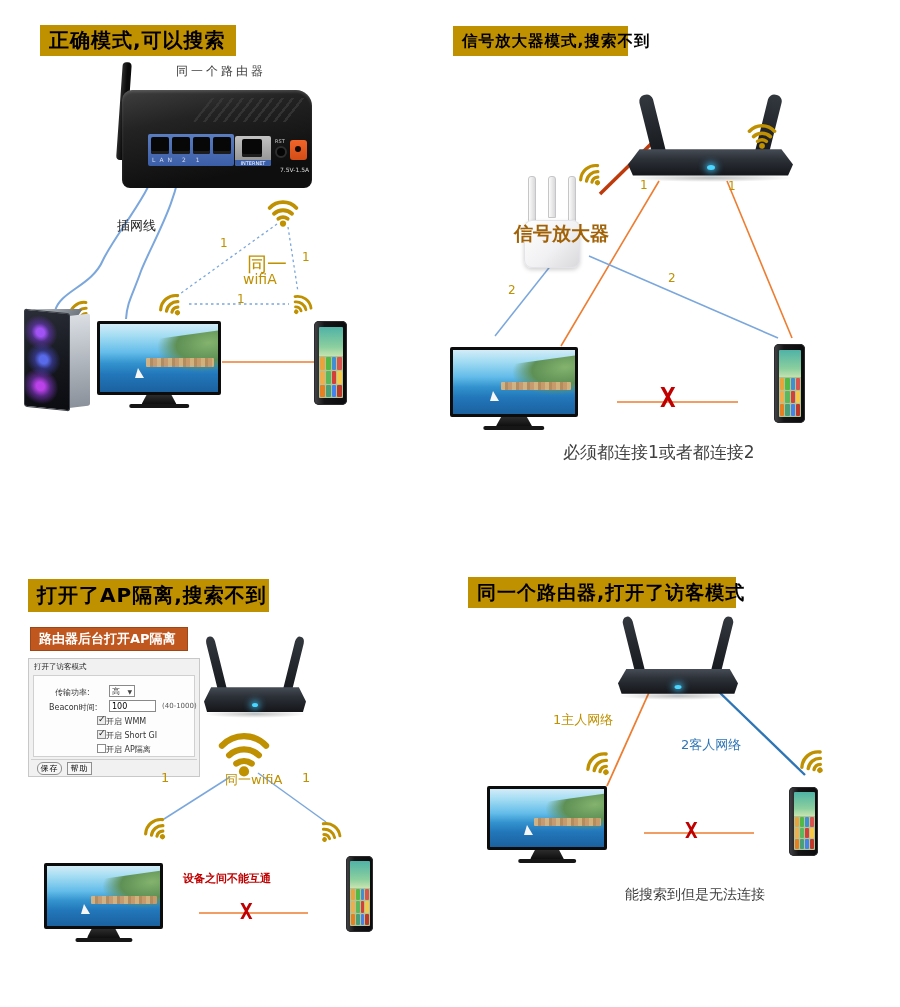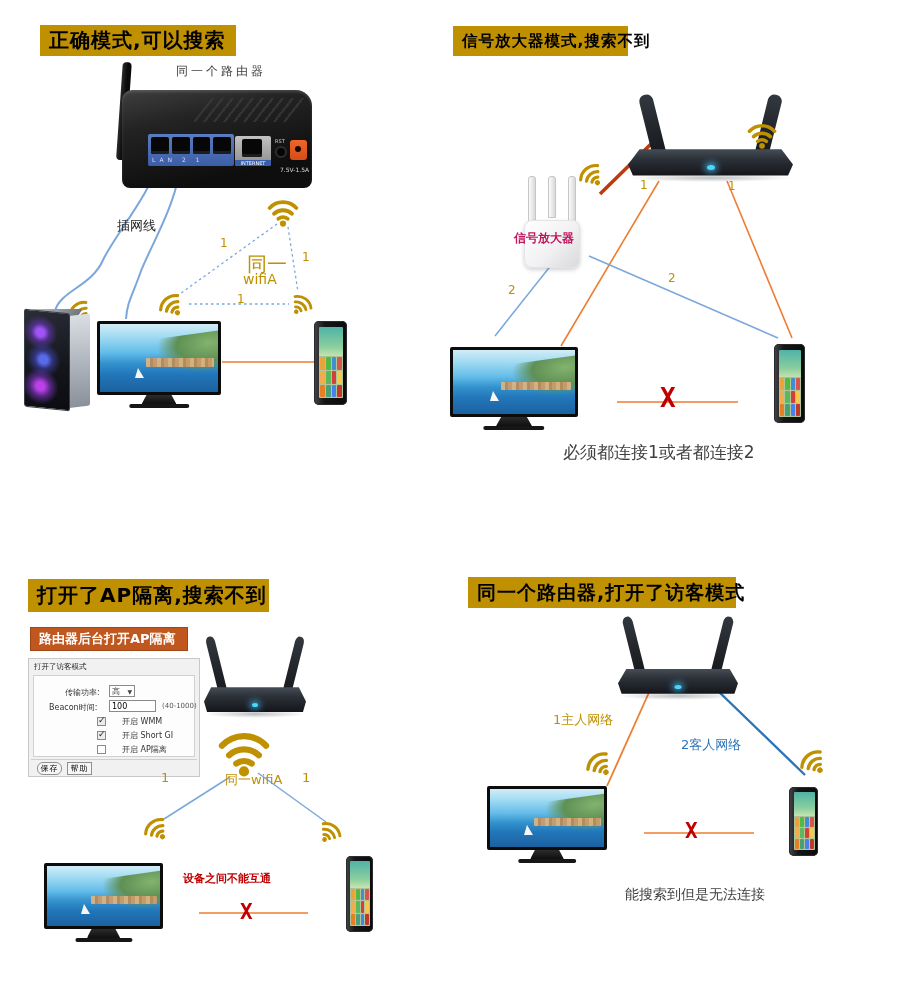--- a/index.html
+++ b/index.html
@@ -75,21 +75,21 @@
 
   
   .panel{position:absolute;left:28px;top:658px;width:172px;height:119px;background:#f1f1f1;border:1px solid #c8c8c8;box-sizing:border-box;font-size:8px;color:#333;}
   .panel-title{position:absolute;left:5px;top:3px;font-size:7.5px;color:#222;}
   .panel-box{position:absolute;left:4px;top:16px;width:162px;height:82px;background:#fdfdfd;border:1px solid #d0d0d0;box-sizing:border-box;}
   .p-lbl{position:absolute;font-size:8px;color:#333;white-space:nowrap;}
   .dd{position:absolute;width:26px;height:12px;border:1px solid #8a8a8a;background:#fff;font-size:8px;display:flex;align-items:center;justify-content:space-between;padding:0 2px;box-sizing:border-box;}
   .dd .arr{font-size:6px;color:#444;}
   .p-input{position:absolute;width:47px;height:12px;border:1px solid #8a8a8a;background:#fff;font-size:8px;padding:0 2px;box-sizing:border-box;font-family:inherit;}
   .p-hint{position:absolute;font-size:7px;color:#555;white-space:nowrap;}
-  .cbrow{position:absolute;display:flex;align-items:center;gap:16px;}
+  .cbrow{position:absolute;display:flex;gap:0;}
   .cb{width:9px;height:9px;border:1px solid #8a8a8a;background:#fff;display:inline-block;position:relative;box-sizing:border-box;}
   .cb[data-checked="true"]{background:#ececec;}
   .cb[data-checked="true"]::after{content:"✓";position:absolute;top:-3px;left:0;font-size:9px;color:#222;font-weight:bold;}
   .mini-btn{position:absolute;width:25px;height:13px;font-size:8px;border:1px solid #8f8f8f;background:#f6f6f6;padding:0;line-height:11px;font-family:inherit;letter-spacing:1px;}
   .panel-sep{position:absolute;left:2px;right:2px;top:100px;border-top:1px solid #cfcfcf;}
 </style>
 </head>
 <body>
 
 <div id="stage">
@@ -229,21 +229,21 @@
   <svg class="wifi" style="left:577px;top:162px;width:28px;height:26px;transform:rotate(-40deg);">
       <use href="#wifi-sym"></use>
     </svg>
 
   <div class="amp" style="left:524px;top:176px;">
     <div class="amp-ant" style="left:4px;"></div>
     <div class="amp-ant" style="left:24px;height:42px;"></div>
     <div class="amp-ant" style="left:44px;"></div>
     <div class="amp-body"></div>
   </div>
-  <div class="lbl" style="left:514px;top:230px;font-size:12px;font-weight:bold;color:#be185d;">信号放大器</div>
+  <div class="lbl" style="left:514px;top:221px;font-size:19px;font-weight:bold;color:#a16207;">信号放大器</div>
 
   <div class="num" style="left:640px;top:178px;">1</div>
   <div class="num" style="left:728px;top:179px;">1</div>
   <div class="num" style="left:508px;top:283px;">2</div>
   <div class="num" style="left:668px;top:271px;">2</div>
 
   <div class="tv" style="left:450px;top:347px;width:128px;height:70px;">
     <div class="tv-screen">
       <div class="tv-hill"></div>
       <div class="tv-town"></div>
@@ -274,21 +274,21 @@
 
   <div class="xmark" style="left:660px;top:383px;font-size:26px;">X</div>
   <div class="lbl dark" style="left:563px;top:441px;font-size:17px;">必须都连接1或者都连接2</div>
 
   <div class="banner" style="left:28px;top:579px;width:241px;height:33px;font-size:20px;">打开了AP隔离,搜索不到</div>
   <div class="sub-banner" style="left:30px;top:627px;width:158px;height:24px;font-size:13px;">路由器后台打开AP隔离</div>
 
   <div class="panel">
     <div class="panel-title">打开了访客模式</div>
     <div class="panel-box"></div>
-    <div class="p-lbl" style="left:36px;top:28px;">传输功率:</div>
+    <div class="p-lbl" style="left:26px;top:28px;">传输功率:</div>
     <div class="dd" style="left:80px;top:26px;">
       <span>高</span>
       <span class="arr">▼</span>
     </div>
     <div class="p-lbl" style="left:20px;top:43px;">Beacon时间:</div>
     <input class="p-input" style="left: 80px; top: 41px;" value="100">
     <div class="p-hint" style="left:133px;top:43px;">(40-1000)</div>
 
     <div class="cbrow" style="left:68px;top:57px;">
       <span class="cb" data-checked="true"></span>

